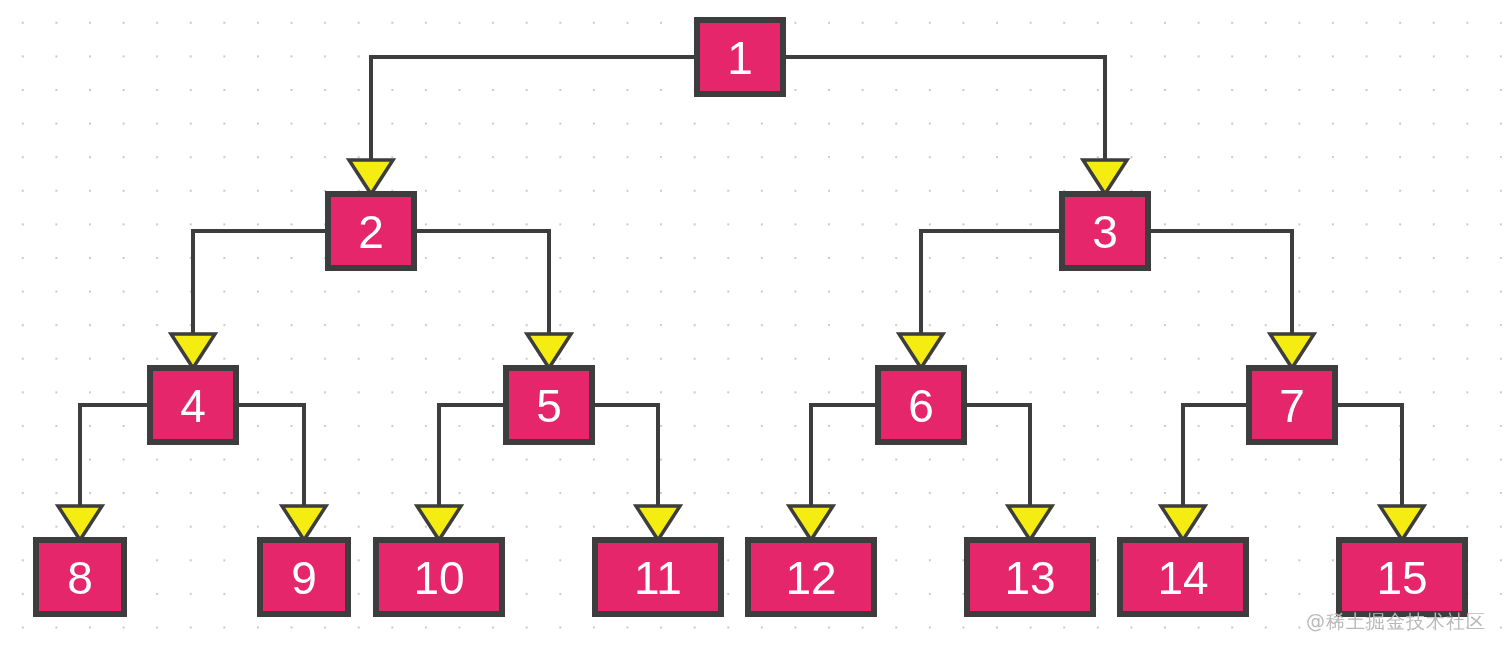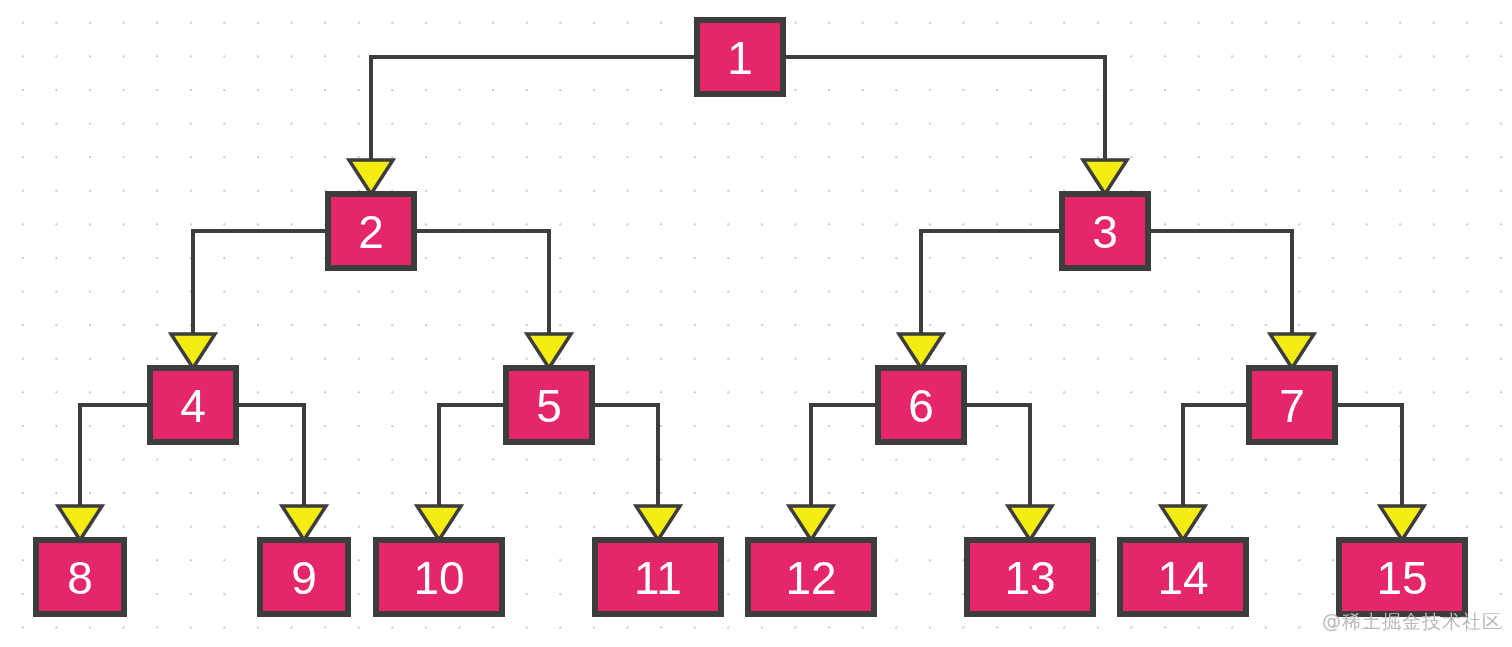--- a/index.html
+++ b/index.html
@@ -47,21 +47,21 @@
   }
   .node-label {
     fill: #ffffff;
     font-family: "Liberation Sans", sans-serif;
     font-size: 46px;
     text-anchor: middle;
     dominant-baseline: central;
   }
   .watermark {
     position: absolute;
-    right: 10px;
+    right: 26px;
     bottom: 12px;
     font-family: "DejaVu Sans", sans-serif;
     font-size: 19px;
     color: #b9b9b9;
     letter-spacing: 1px;
     white-space: nowrap;
     user-select: none;
     text-align: right;
   }
 </style>

